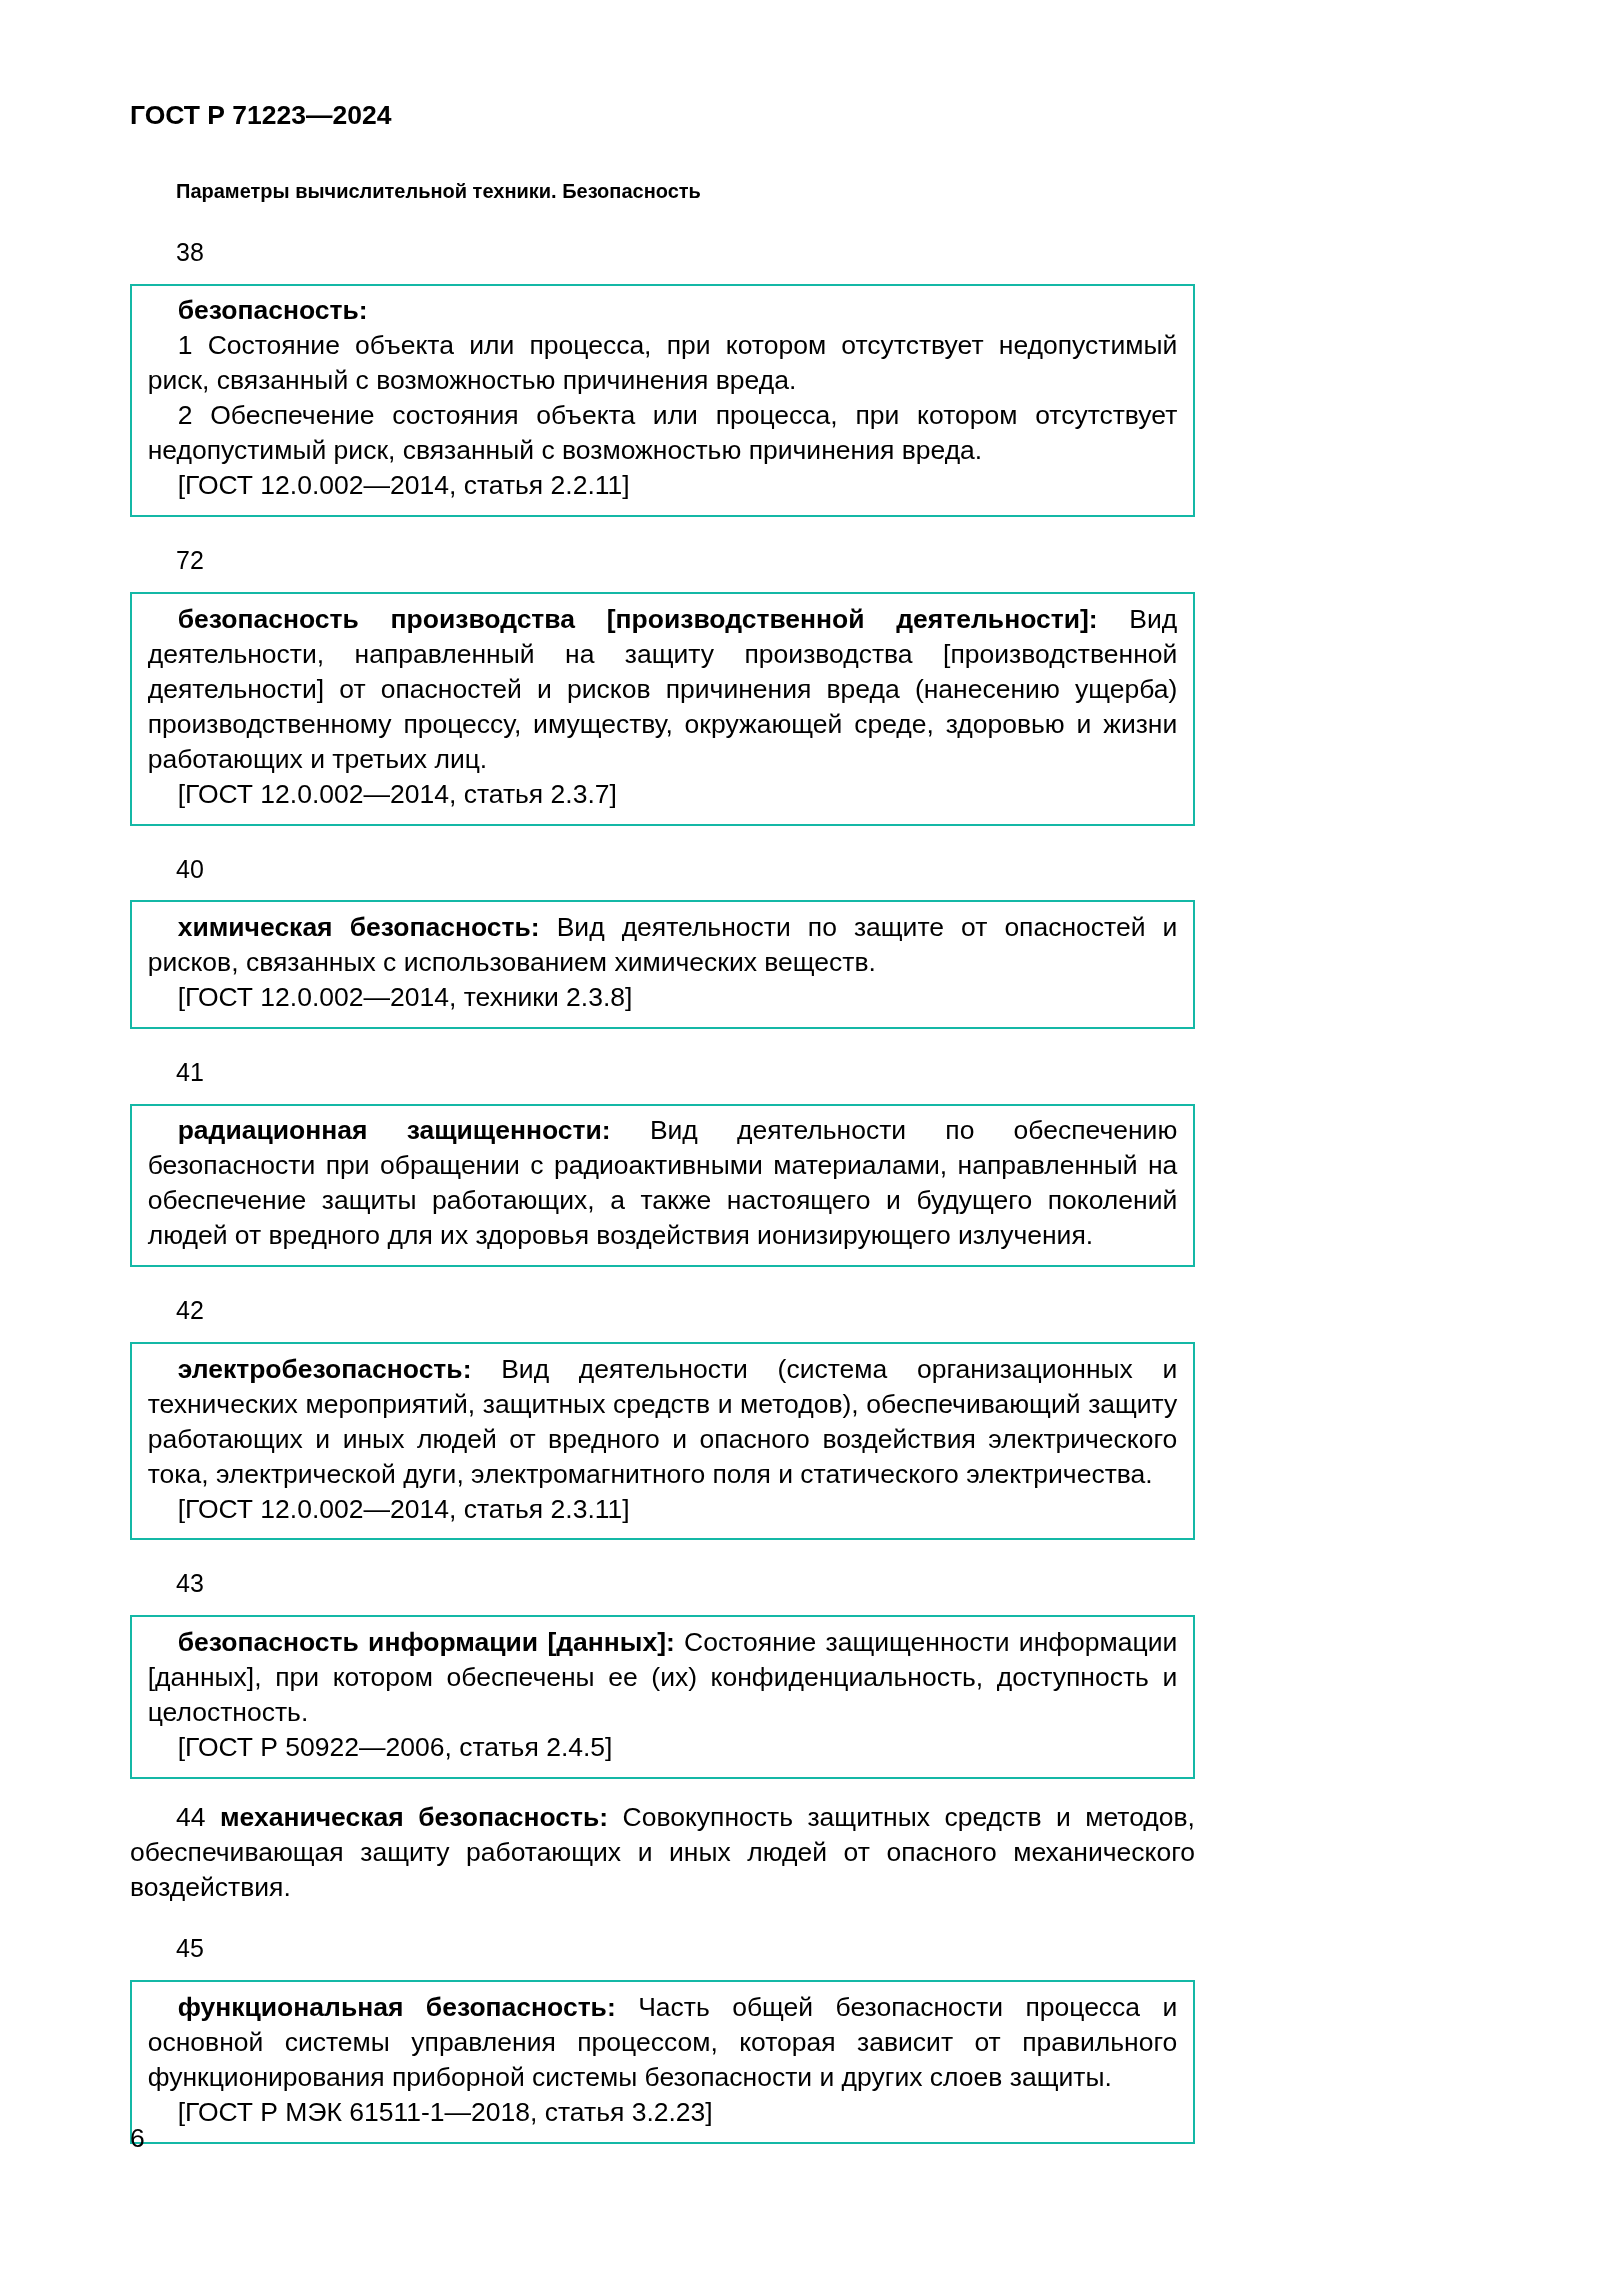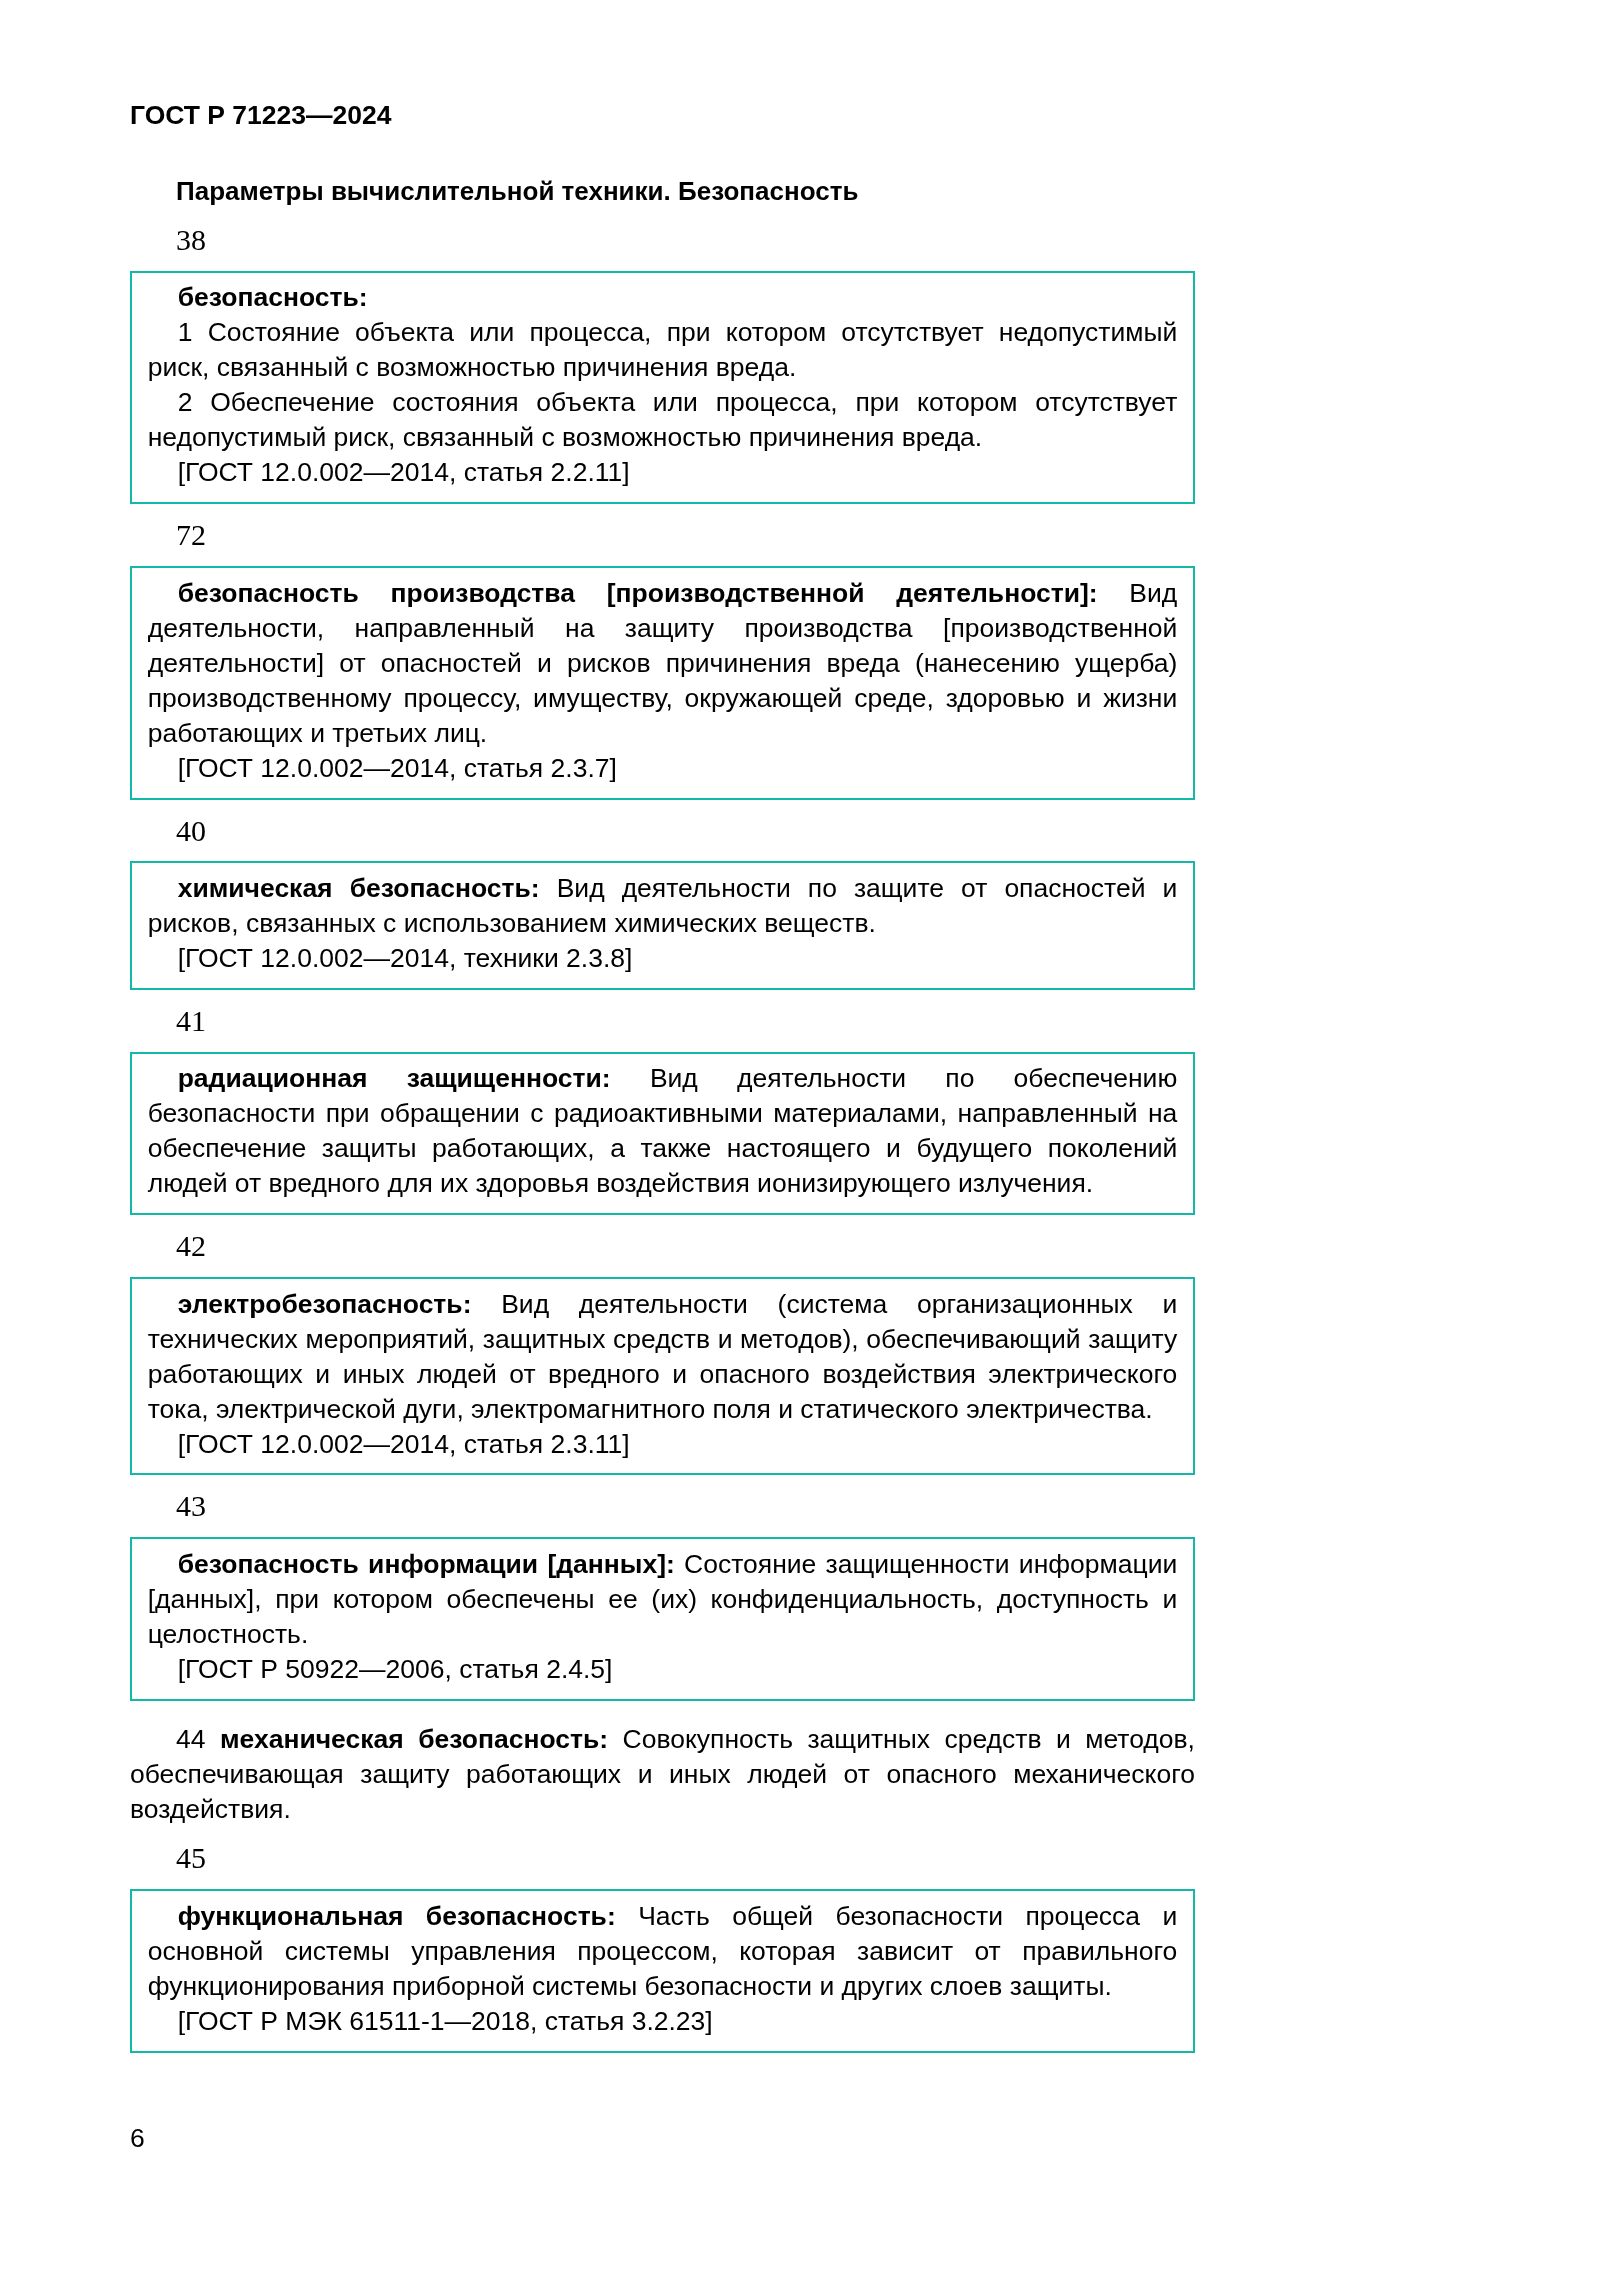--- a/index.html
+++ b/index.html
@@ -17,33 +17,32 @@
     height: 2293px;
     padding: 98px 130px 0 130px;
     position: relative;
   }
   .doc-code {
     font-size: 26.5px;
     line-height: 35px;
     font-weight: bold;
   }
   .section-title {
-    font-size: 26px;
+    font-size: 20px;
     line-height: 35px;
     font-weight: bold;
     margin-top: 41px;
     text-indent: 46px;
   }
   .entry-number {
-    font-size: 30px;
+    font-size: 25px;
     line-height: 35px;
-    margin-top: 13px;
+    margin-top: 26px;
     margin-bottom: 13.7px;
     text-indent: 46px;
-    font-family: Liberation Serif, serif;
   }
   .box {
     border: 2px solid #14b8a6;
     padding: 7.8px 15.7px 11.8px 15.7px;
     width: 100%;
   }
   .box p {
     font-size: 26.5px;
     line-height: 35px;
     text-align: justify;

